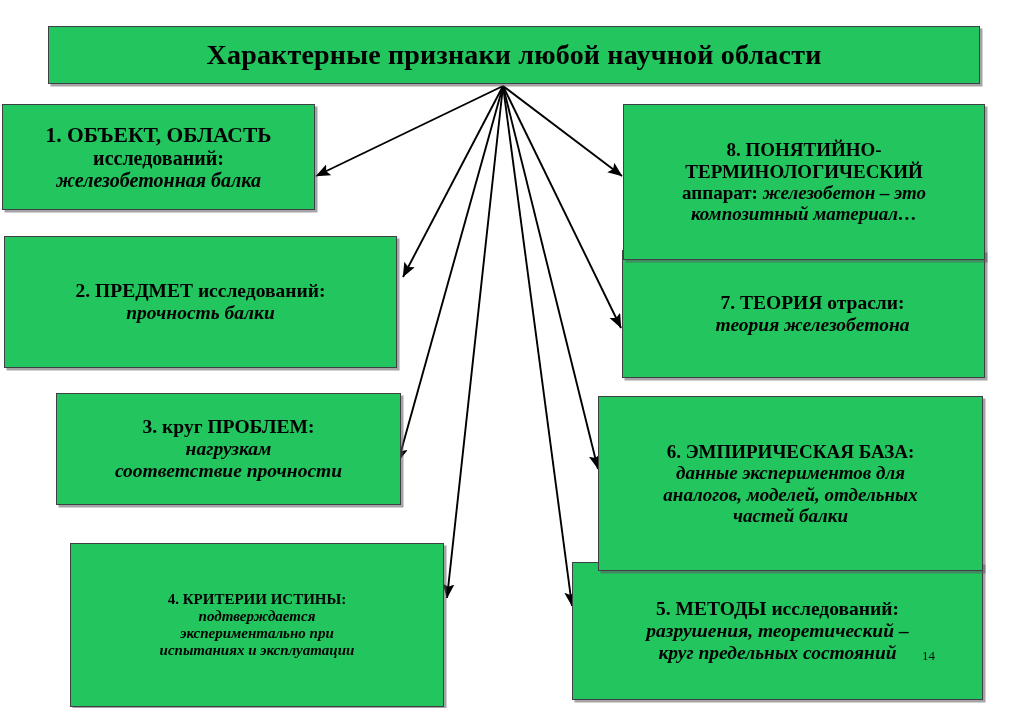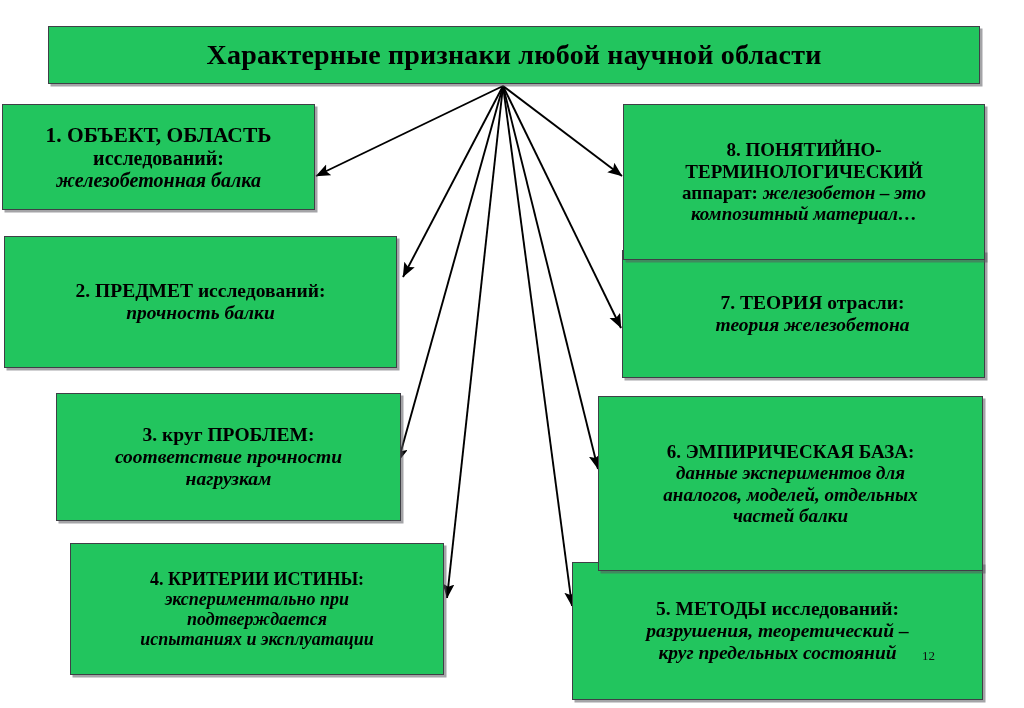--- a/index.html
+++ b/index.html
@@ -28,22 +28,22 @@
   .bi{font-weight:bold;font-style:italic;}
 
   #title-box{
     left:48px;top:26px;width:932px;height:58px;
     font-size:28px;font-weight:bold;letter-spacing:.2px;
   }
 
   #box1{left:2px;top:104px;width:313px;height:106px;font-size:20px;}
   #box1 .ln1{font-size:21.5px;}
   #box2{left:4px;top:236px;width:393px;height:132px;font-size:19.5px;}
-  #box3{left:56px;top:393px;width:345px;height:128px;font-size:19.5px;}
-  #box4{left:70px;top:543px;width:374px;height:132px;font-size:18px;}
+  #box3{left:56px;top:393px;width:345px;height:112px;font-size:19.5px;}
+  #box4{left:70px;top:543px;width:374px;height:164px;font-size:15px;}
   #box5{left:572px;top:562px;width:411px;height:138px;font-size:19.5px;}
   #box6{left:598px;top:396px;width:385px;height:175px;font-size:19px;}
   #box7{left:622px;top:250px;width:363px;height:128px;font-size:19.5px;padding-left:24px;}
   #box8{left:623px;top:104px;width:362px;height:156px;font-size:19px;}
 
   #arrows{position:absolute;left:0;top:0;width:1024px;height:708px;z-index:2;}
 
   #page-number{
     position:absolute;left:922px;top:648px;
     font-size:13px;font-family:"Liberation Serif",serif;
@@ -83,28 +83,28 @@
     <span class="ln bi">железобетонная балка</span>
   </div>
 
   <div class="box" id="box2">
     <span class="ln b">2. ПРЕДМЕТ исследований:</span>
     <span class="ln bi">прочность балки</span>
   </div>
 
   <div class="box" id="box3">
     <span class="ln b">3. круг ПРОБЛЕМ:</span>
+    <span class="ln bi">нагрузкам</span>
     <span class="ln bi">соответствие прочности</span>
-    <span class="ln bi">нагрузкам</span>
   </div>
 
   <div class="box" id="box4">
     <span class="ln b">4. КРИТЕРИИ ИСТИНЫ:</span>
+    <span class="ln bi">подтверждается</span>
     <span class="ln bi">экспериментально при</span>
-    <span class="ln bi">подтверждается</span>
     <span class="ln bi">испытаниях и эксплуатации</span>
   </div>
 
   <div class="box" id="box5">
     <span class="ln b">5. МЕТОДЫ исследований:</span>
     <span class="ln bi">разрушения, теоретический –</span>
     <span class="ln bi">круг предельных состояний</span>
   </div>
 
   <div class="box" id="box6">
@@ -119,15 +119,15 @@
     <span class="ln bi">теория железобетона</span>
   </div>
 
   <div class="box" id="box8">
     <span class="ln b">8. ПОНЯТИЙНО-</span>
     <span class="ln b">ТЕРМИНОЛОГИЧЕСКИЙ</span>
     <span class="ln"><span class="b">аппарат: </span><span class="bi">железобетон – это</span></span>
     <span class="ln bi">композитный материал…</span>
   </div>
 
-  <div id="page-number">12</div>
+  <div id="page-number">14</div>
 
 </div>
 
 </body></html>

